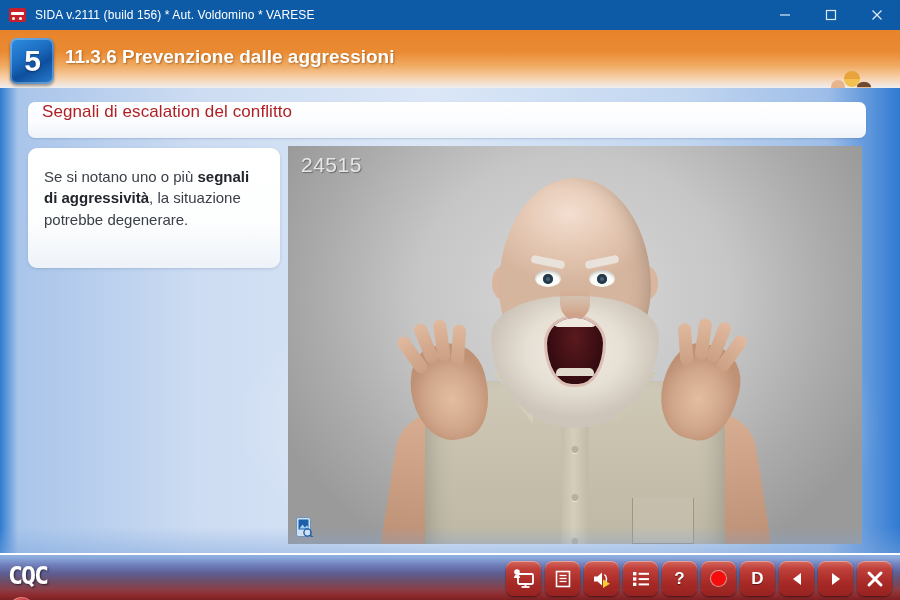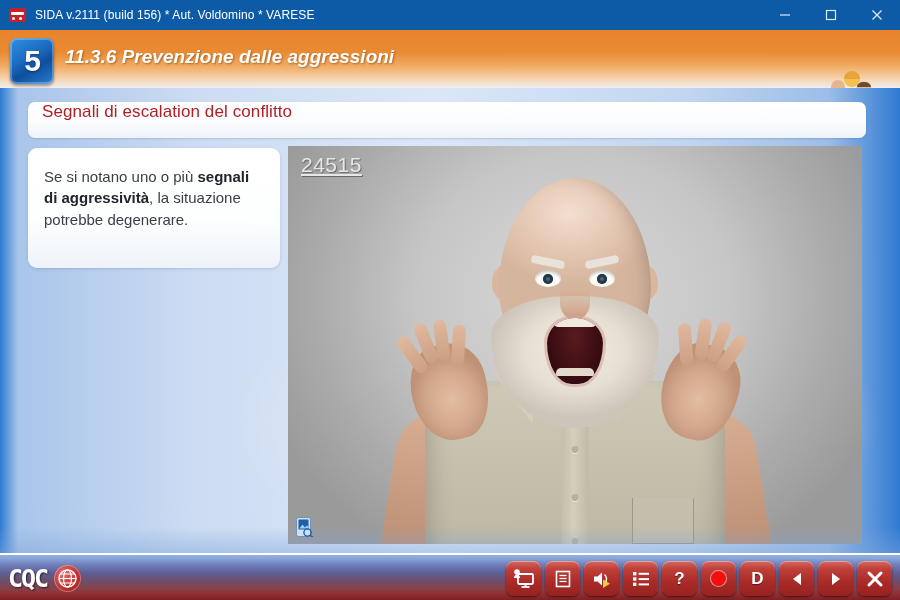--- a/index.html
+++ b/index.html
@@ -83,21 +83,20 @@
     font-size: 30px; font-weight: bold;
     line-height: 1; letter-spacing: -1px;
     text-shadow: 0 1px 2px rgba(0,0,0,.4);
   }
   .header-title {
     position: absolute; left: 65px; top: 16px;
     color: #ffffff;
     font-size: 19px; font-weight: bold;
     text-shadow: 1px 1px 2px rgba(120,60,0,.55);
     white-space: nowrap;
-    font-style: italic;
   }
   .header-people {
     position: absolute; right: 20px; top: 38px;
     width: 56px; height: 42px;
   }
 
   
   .page {
     position: absolute; left: 0; top: 88px;
     width: 900px; height: 465px;
@@ -149,21 +148,20 @@
     background: linear-gradient(to bottom, #9b9b9b 0%, #a6a6a6 10%, #bdbdbd 45%, #cfcfcf 78%, #d4d4d4 100%);
     overflow: hidden;
   }
   .media-number {
     position: absolute; left: 13px; top: 7px;
     color: #e7e7e7;
     font-size: 21px;
     letter-spacing: .5px;
     text-shadow: 1px 1px 1px rgba(90,90,90,.8);
     z-index: 4;
-    text-decoration: underline;
   }
   .media-zoom-icon {
     position: absolute; left: 8px; bottom: 7px;
     width: 18px; height: 20px;
     z-index: 5;
   }
 
   
   .photo { position: absolute; inset: 0; }
   .ph-bg {
@@ -331,21 +329,21 @@
     background: linear-gradient(to bottom,
       #8fb0e0 0%, #8ba9dc 6%,
       #6f7fbb 22%, #5e5f95 40%,
       #6c4e6a 58%, #8a3f48 76%,
       #8e2a2d 90%, #7c2023 100%);
     border-top: 2px solid #ffffff;
   }
   .brand {
     position: absolute; left: 8px; top: 6px;
     width: 108px; height: 34px;
-    display: flex; align-items: center; gap: 7px;
+    display: flex; gap: 7px; flex-direction: column;
   }
   .brand-text {
     color: #ffffff;
     font-family: "DejaVu Sans Mono", monospace;
     font-size: 25px; font-weight: bold;
     letter-spacing: -2px;
     text-shadow: 1px 1px 2px rgba(0,0,0,.6);
   }
   .brand-globe {
     width: 27px; height: 27px; border-radius: 50%;

